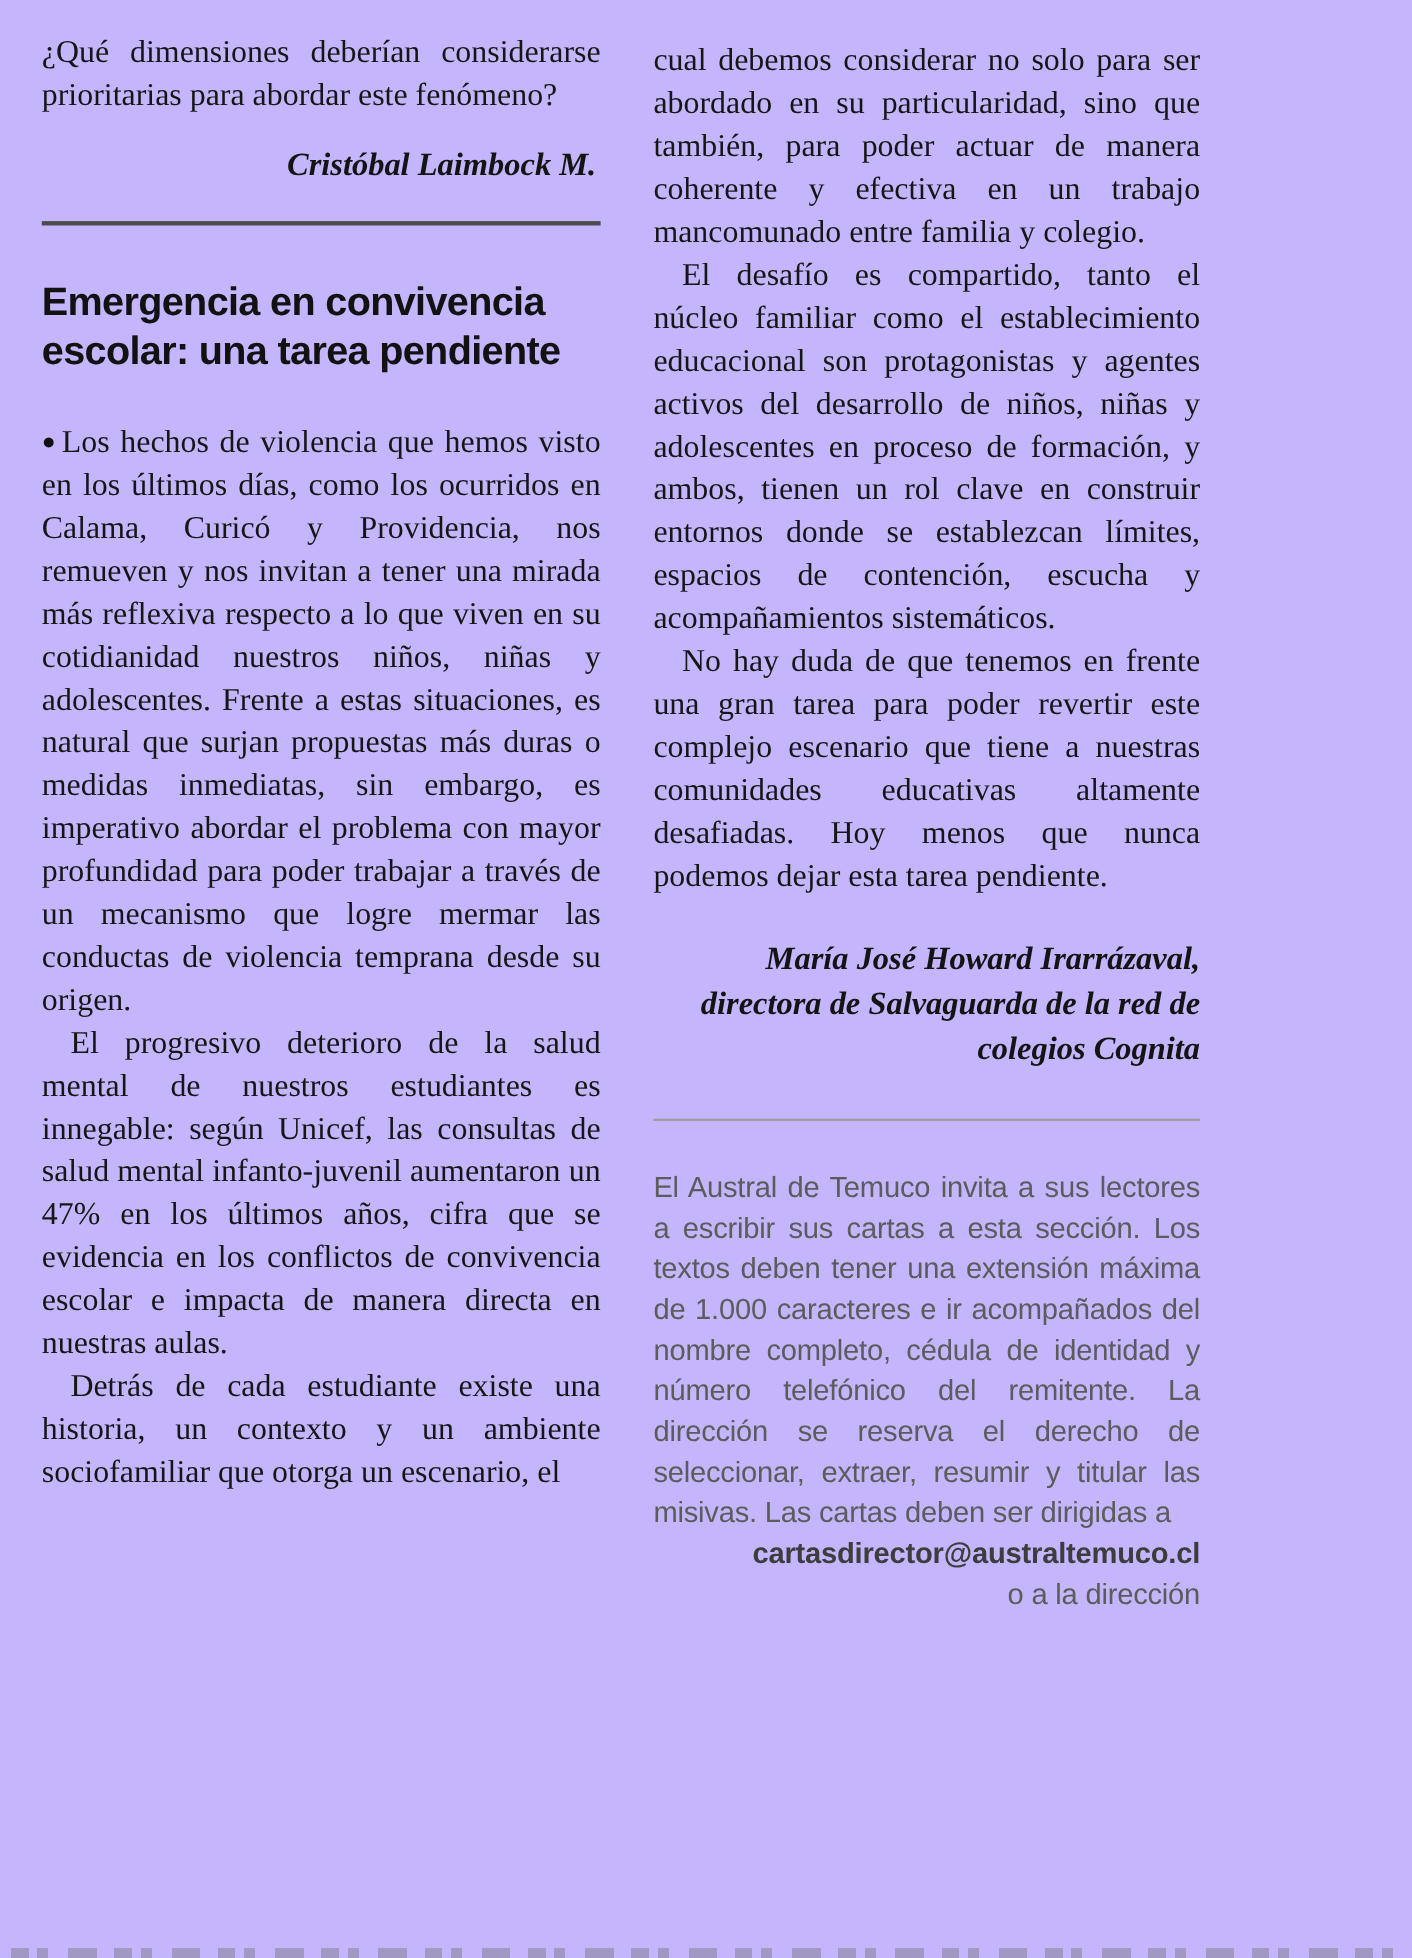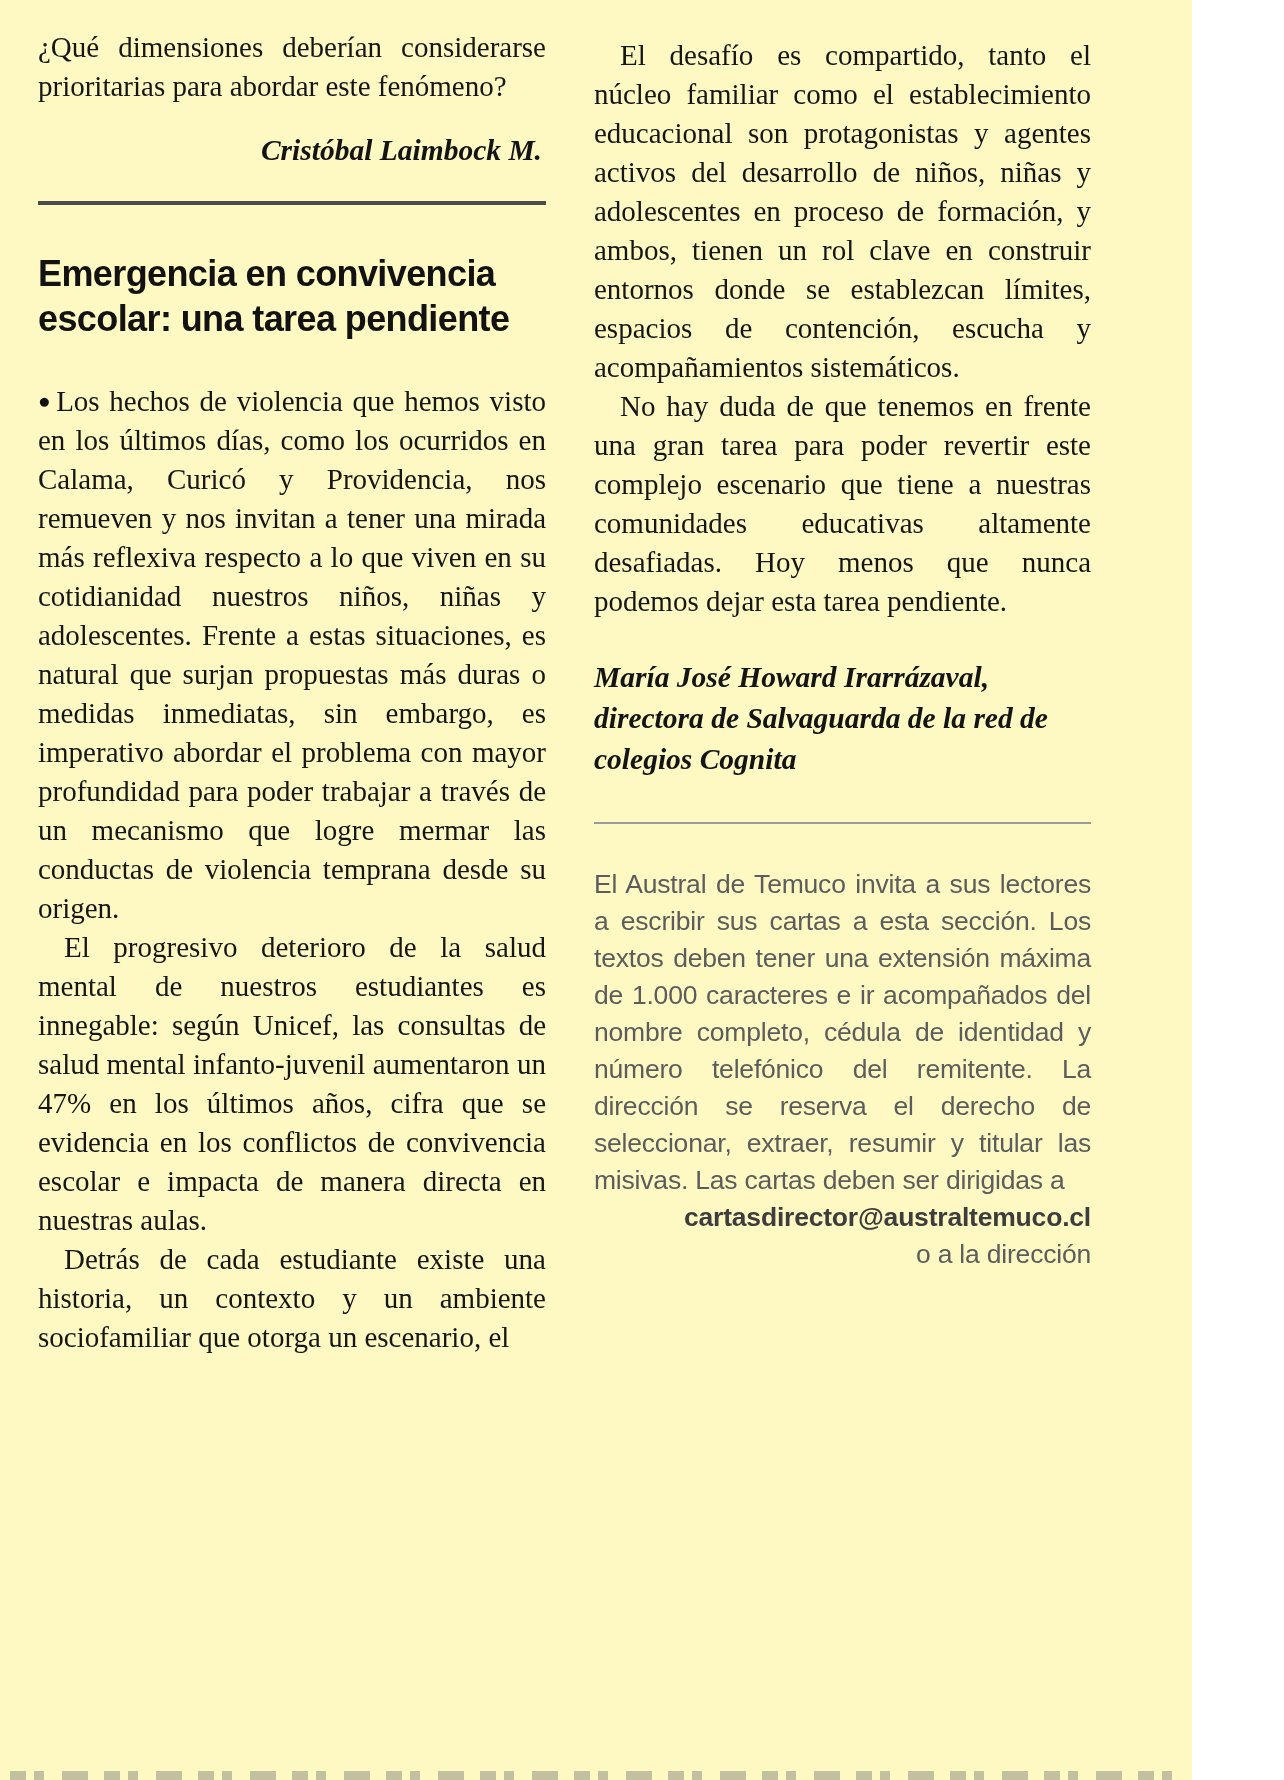--- a/index.html
+++ b/index.html
@@ -4,22 +4,22 @@
 <style>
   * { margin: 0; padding: 0; box-sizing: border-box; }
   html, body { background: #ffffff; }
   body {
     width: 1284px; height: 1780px; overflow: hidden;
     font-family: "Liberation Serif", serif;
     color: #1b1b1b;
   }
   .sheet {
     position: relative;
-    width: 1192px; height: 1780px;
-    background: #fef9c3;
+    width: 1284px; height: 1780px;
+    background: #c4b5fd;
   }
   .columns {
     display: flex;
     padding: 28px 0 0 38px;
     gap: 48px;
   }
   .col-left  { width: 508px; }
   .col-right { width: 497px; padding-top: 8px; }
 
   .body {
@@ -39,21 +39,21 @@
     color: #111;
   }
 
   .signature {
     font-weight: bold;
     font-style: italic;
     font-size: 29.5px;
     color: #141414;
   }
   .sig-left  { text-align: right; margin: 28px 4px 34px 0; }
-  .sig-right { margin: 36px 0 42px 0; line-height: 41px; }
+  .sig-right { text-align: right; margin: 36px 0 42px 0; line-height: 41px; }
 
   .rule { width: 100%; border: none; }
   .rule-dark  { height: 4px; background: #4c4c4c; margin: 0 0 46px 0; }
   .rule-light { height: 2px; background: #9b9b9b; margin: 0 0 42px 0; }
 
   .letter-title {
     font-family: "Liberation Sans", sans-serif;
     font-weight: 700;
     font-size: 36px;
     line-height: 45px;
@@ -116,20 +116,21 @@
       <h1 class="letter-title">Emergencia en convivencia escolar: una tarea pendiente</h1>
 
       <p class="body"><span class="bullet">●</span><span>Los hechos de violencia que hemos visto en los últimos días, como los ocurridos en Calama, Curicó y Providencia, nos remueven y nos invitan a tener una mirada más reflexiva respecto a lo que viven en su cotidianidad nuestros niños, niñas y adolescentes. Frente a estas situaciones, es natural que surjan propuestas más duras o medidas inmediatas, sin embargo, es imperativo abordar el problema con mayor profundidad para poder trabajar a través de un mecanismo que logre mermar las conductas de violencia temprana desde su origen.</span></p>
 
       <p class="body indent">El progresivo deterioro de la salud mental de nuestros estudiantes es innegable: según Unicef, las consultas de salud mental infanto-juvenil aumentaron un 47% en los últimos años, cifra que se evidencia en los conflictos de convivencia escolar e impacta de manera directa en nuestras aulas.</p>
 
       <p class="body indent">Detrás de cada estudiante existe una historia, un contexto y un ambiente sociofamiliar que otorga un escenario, el</p>
     </section>
 
     <section class="col col-right">
+      <p class="body">cual debemos considerar no solo para ser abordado en su particularidad, sino que también, para poder actuar de manera coherente y efectiva en un trabajo mancomunado entre familia y colegio.</p>
 
       <p class="body indent">El desafío es compartido, tanto el núcleo familiar como el establecimiento educacional son protagonistas y agentes activos del desarrollo de niños, niñas y adolescentes en proceso de formación, y ambos, tienen un rol clave en construir entornos donde se establezcan límites, espacios de contención, escucha y acompañamientos sistemáticos.</p>
 
       <p class="body indent">No hay duda de que tenemos en frente una gran tarea para poder revertir este complejo escenario que tiene a nuestras comunidades educativas altamente desafiadas. Hoy menos que nunca podemos dejar esta tarea pendiente.</p>
 
       <p class="signature sig-right">María José Howard Irarrázaval, directora de Salvaguarda de la red de colegios Cognita</p>
 
       <div class="rule rule-light"></div>
 
       <div class="note">

